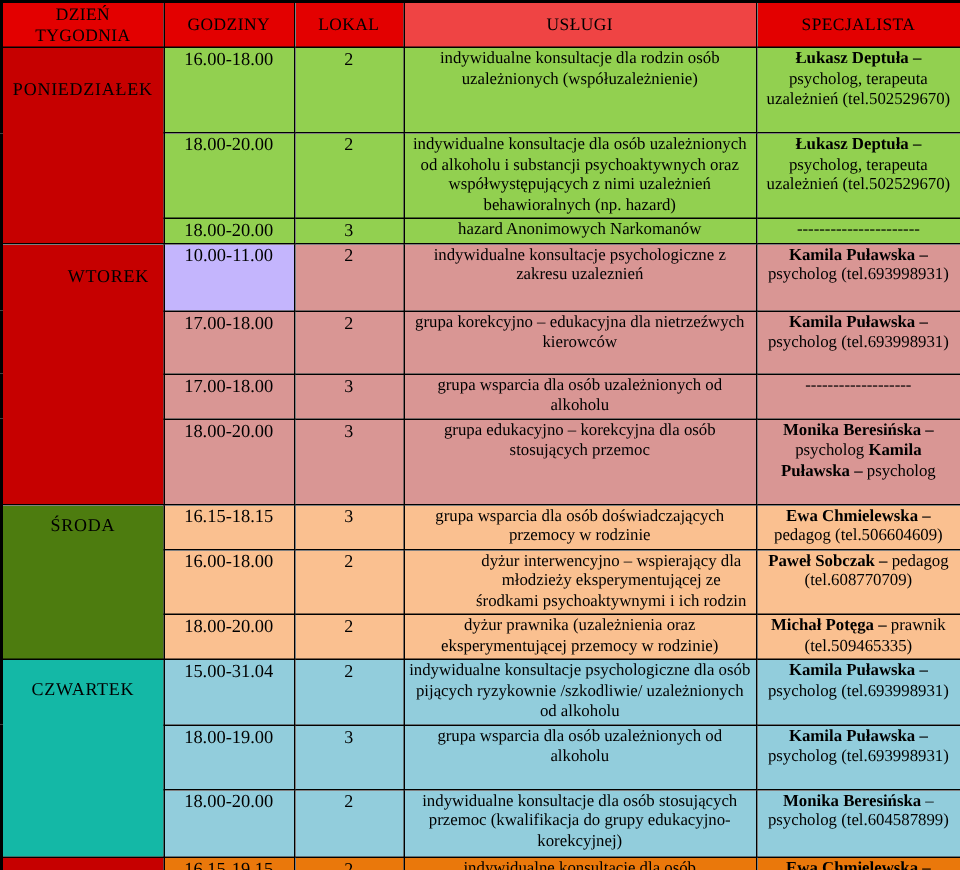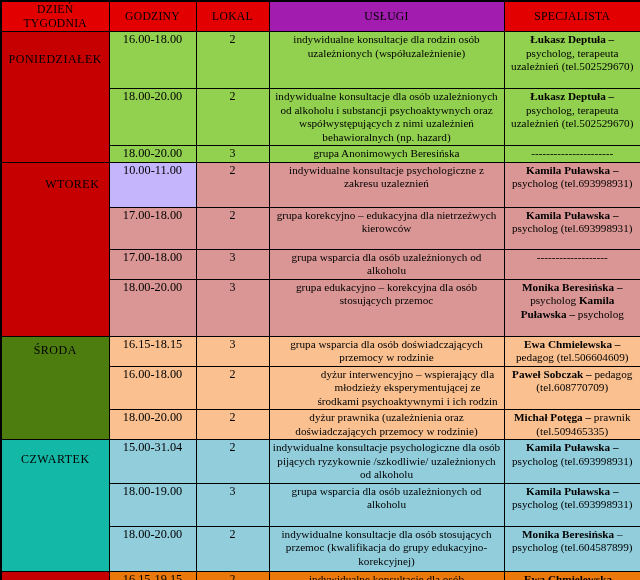--- a/index.html
+++ b/index.html
@@ -44,42 +44,42 @@
         <col style="width:87px">
         <col style="width:73px">
         <col style="width:235px">
         <col style="width:137px">
     </colgroup>
     <thead>
       <tr>
         <th style="background: rgb(227, 0, 0);"><span class="day-col-head">DZIEŃ TYGODNIA</span></th>
         <th style="background: rgb(227, 0, 0);">GODZINY</th>
         <th style="background: rgb(227, 0, 0);">LOKAL</th>
-        <th style="background: #a21caf;">USŁUGI</th>
+        <th style="background: #ef4444;">USŁUGI</th>
         <th style="background: rgb(227, 0, 0);">SPECJALISTA</th>
       </tr>
     </thead>
     <tbody>
         <tr style="height: 57px;">
           <td class="day" rowspan="3" style="background: rgb(198, 0, 0); padding-top: 21px;"><span>PONIEDZIAŁEK</span></td>
           <td class="time-cell" style="background: rgb(146, 208, 80);"><span>16.00-18.00</span></td>
           <td class="room-cell" style="background: rgb(146, 208, 80);"><span>2</span></td>
           <td class="service-cell" style="background: rgb(146, 208, 80);"><span>indywidualne konsultacje dla rodzin osób uzależnionych (współuzależnienie)</span></td>
           <td class="spec-cell" style="background: rgb(146, 208, 80);"><span class="nm">Łukasz Deptuła –</span> <span>psycholog, terapeuta uzależnień (tel.502529670)</span></td>
         </tr>
         <tr style="height: 55px;">
           <td class="time-cell" style="background: rgb(146, 208, 80);"><span>18.00-20.00</span></td>
           <td class="room-cell" style="background: rgb(146, 208, 80);"><span>2</span></td>
           <td class="service-cell" style="background: rgb(146, 208, 80);"><span>indywidualne konsultacje dla osób uzależnionych od alkoholu i substancji psychoaktywnych oraz współwystępujących z nimi uzależnień behawioralnych (np. hazard)</span></td>
           <td class="spec-cell" style="background: rgb(146, 208, 80);"><span class="nm">Łukasz Deptuła –</span> <span>psycholog, terapeuta uzależnień (tel.502529670)</span></td>
         </tr>
         <tr style="height: 16px;">
           <td class="time-cell" style="background: rgb(146, 208, 80);"><span>18.00-20.00</span></td>
           <td class="room-cell" style="background: rgb(146, 208, 80);"><span>3</span></td>
-          <td class="service-cell" style="background: rgb(146, 208, 80);"><span>grupa Anonimowych Beresińska</span></td>
+          <td class="service-cell" style="background: rgb(146, 208, 80);"><span>hazard Anonimowych Narkomanów</span></td>
           <td class="spec-cell" style="background: rgb(146, 208, 80);"><span class="dashes">----------------------</span></td>
         </tr>
         <tr style="height: 45px;">
           <td class="day" rowspan="4" style="background: rgb(198, 0, 0); padding-top: 15px; padding-left: 36px;"><span>WTOREK</span></td>
           <td class="time-cell" style="background: #c4b5fd;"><span>10.00-11.00</span></td>
           <td class="room-cell" style="background: rgb(217, 150, 148);"><span>2</span></td>
           <td class="service-cell" style="background: rgb(217, 150, 148);"><span>indywidualne konsultacje psychologiczne z zakresu uzaleznień</span></td>
           <td class="spec-cell" style="background: rgb(217, 150, 148);"><span class="nm">Kamila Puławska –</span> <span>psycholog (tel.693998931)</span></td>
         </tr>
         <tr style="height: 42px;">
@@ -109,21 +109,21 @@
         </tr>
         <tr style="height: 41px;">
           <td class="time-cell" style="background: rgb(250, 192, 144);"><span>16.00-18.00</span></td>
           <td class="room-cell" style="background: rgb(250, 192, 144);"><span>2</span></td>
           <td class="service-cell" style="background: rgb(250, 192, 144); padding-left: 44px;"><span>dyżur interwencyjno – wspierający dla młodzieży eksperymentującej ze środkami psychoaktywnymi i ich rodzin</span></td>
           <td class="spec-cell" style="background: rgb(250, 192, 144);"><span class="nm">Paweł Sobczak –</span> <span>pedagog (tel.608770709)</span></td>
         </tr>
         <tr style="height: 29px;">
           <td class="time-cell" style="background: rgb(250, 192, 144);"><span>18.00-20.00</span></td>
           <td class="room-cell" style="background: rgb(250, 192, 144);"><span>2</span></td>
-          <td class="service-cell" style="background: rgb(250, 192, 144);"><span>dyżur prawnika (uzależnienia oraz doświadczających przemocy w rodzinie)</span></td>
+          <td class="service-cell" style="background: rgb(250, 192, 144);"><span>dyżur prawnika (uzależnienia oraz eksperymentującej przemocy w rodzinie)</span></td>
           <td class="spec-cell" style="background: rgb(250, 192, 144); margin-top: 16px;"><span class="nm">Michał Potęga –</span> <span>prawnik (tel.509465335)</span></td>
         </tr>
         <tr style="height: 42px;">
           <td class="day" rowspan="3" style="background: #14b8a6; padding-top: 13px;"><span>CZWARTEK</span></td>
           <td class="time-cell" style="background: rgb(146, 205, 220);"><span>15.00-31.04</span></td>
           <td class="room-cell" style="background: rgb(146, 205, 220);"><span>2</span></td>
           <td class="service-cell" style="background: rgb(146, 205, 220);"><span>indywidualne konsultacje psychologiczne dla osób pijących ryzykownie /szkodliwie/ uzależnionych od alkoholu</span></td>
           <td class="spec-cell" style="background: rgb(146, 205, 220);"><span class="nm">Kamila Puławska –</span> <span>psycholog (tel.693998931)</span></td>
         </tr>
         <tr style="height: 43px;">

